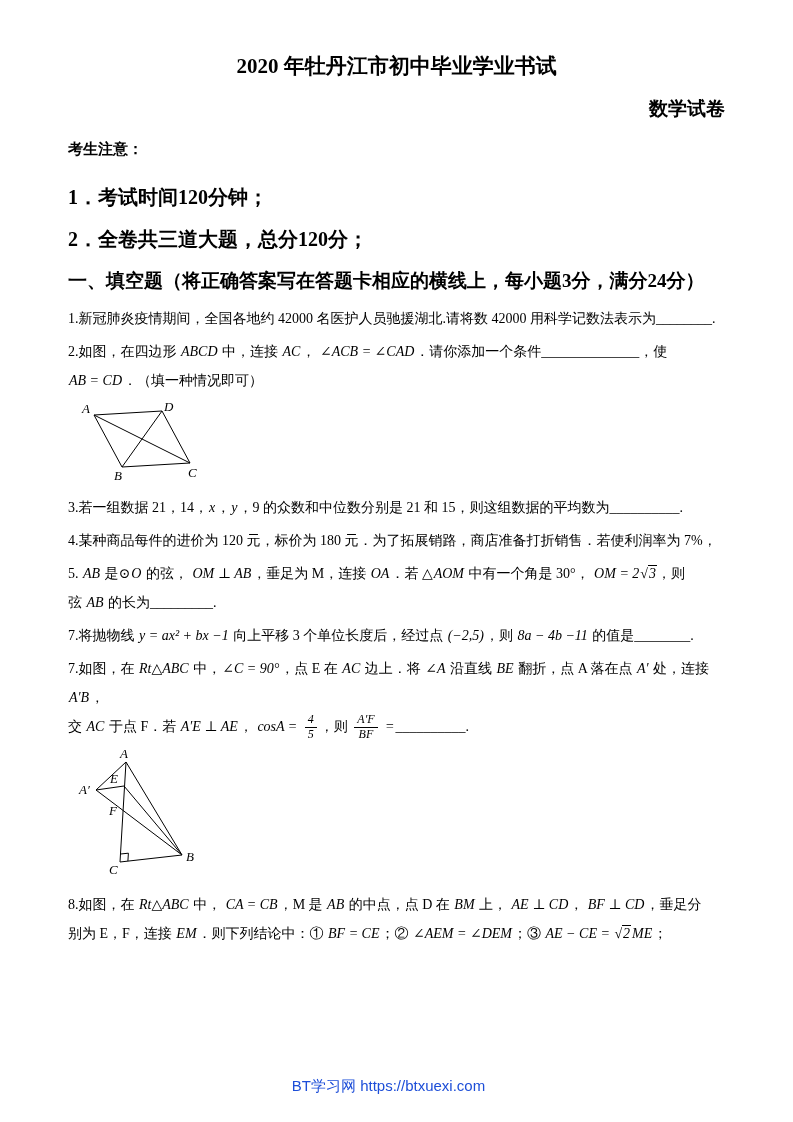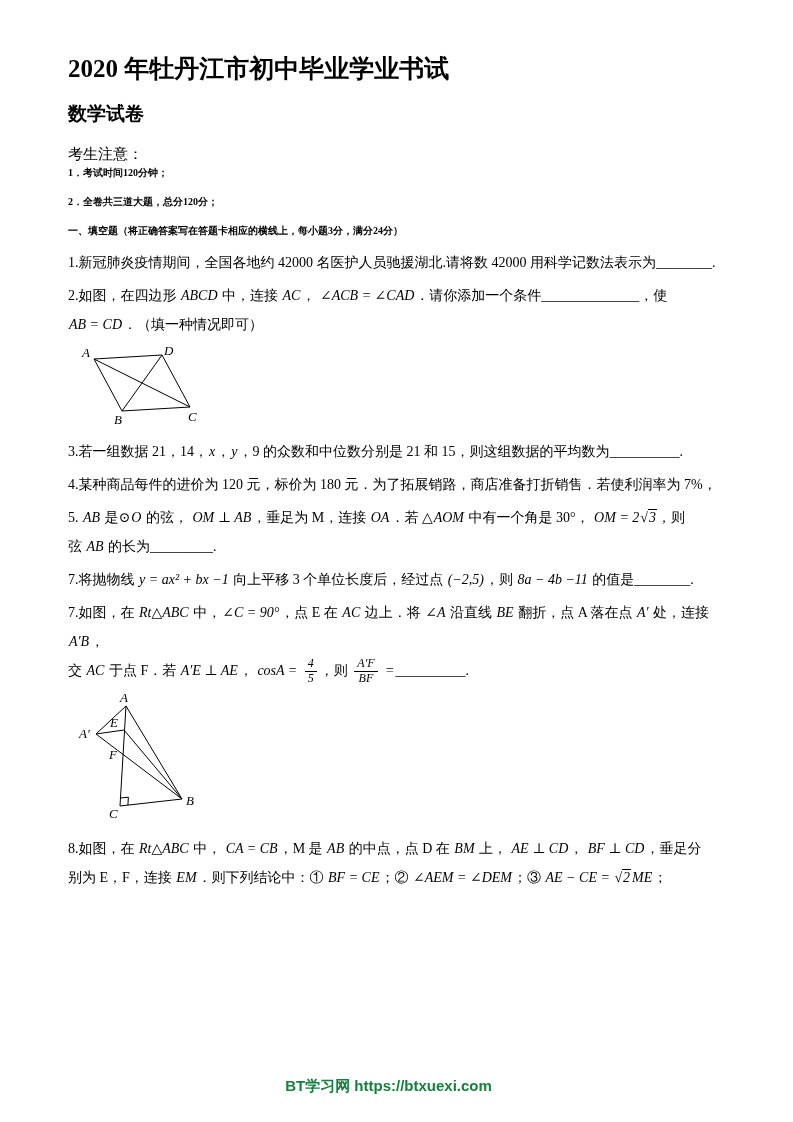--- a/index.html
+++ b/index.html
@@ -3,47 +3,46 @@
 <meta charset="utf-8">
 <style>
   html,body{margin:0;padding:0;}
   body{
     width:793px;height:1122px;
     background:#ffffff;color:#000;
     font-family:"Liberation Serif","DejaVu Serif",serif;
     position:relative;overflow:hidden;
   }
   .page{padding:52px 68px 0 68px;box-sizing:border-box;}
-  .title{font-size:25px;font-weight:bold;text-align:left;margin:0 0 16px 0;}
-  .subtitle{font-size:19px;font-weight:bold;text-align:left;margin:0 0 18px 0;}
-  .notice-heading{font-size:15px;font-weight:normal;margin:0 0 2px 0;}
-  .notice-item{font-size:10px;font-weight:bold;margin:0 0 15px 0;}
-  .section-heading{font-size:10px;font-weight:bold;margin:2px 0 10px 0;}
+  .title{font-size:21px;font-weight:bold;text-align:center;margin:0 0 16px 0;}
+  .subtitle{font-size:19px;font-weight:bold;text-align:right;margin:0 0 18px 0;}
+  .notice-heading{font-size:15px;font-weight:bold;margin:0 0 25px 0;}
+  .notice-item{font-size:20px;font-weight:bold;margin:0 0 15px 0;}
+  .section-heading{font-size:19px;font-weight:bold;margin:2px 0 10px 0;}
   .question{margin:0 0 4px 0;}
   .q-line{font-size:14px;line-height:29px;}
   .math{font-style:italic;padding:0 1px;white-space:nowrap;}
   .blank{letter-spacing:0;text-align:right;}
   .frac{
     display:inline-flex;flex-direction:column;align-items:center;
     vertical-align:middle;font-style:italic;line-height:1.15;
     font-size:12px;margin:0 3px;
   }
   .frac .num{border-bottom:1px solid #000;padding:0 3px;}
   .frac .den{padding:0 3px;}
   .sqrt{white-space:nowrap;}
   .sqrt .rad{font-style:normal;}
   .sqrt .radicand{border-top:1px solid #000;font-style:italic;padding:0 1px;}
   .fig{display:block;margin:6px 0 10px 10px;}
   .fig line,.fig polyline{stroke:#000;stroke-width:1;fill:none;}
   .fig text{font-family:"Liberation Serif","DejaVu Serif",serif;font-style:italic;font-size:13px;fill:#000;}
   .footer{
     position:absolute;left:0;right:16px;bottom:26px;
-    text-align:center;color:#15803d;font-size:15px;
+    text-align:center;color:#1d4ed8;font-size:15px;
     font-family:"Liberation Sans","DejaVu Sans",sans-serif;
-    font-weight:bold;
   }
 </style>
 </head>
 <body>
 
 <div class="page">
 
   <h1 class="title">2020 年牡丹江市初中毕业学业书试</h1>
   <h2 class="subtitle">数学试卷</h2>
 

